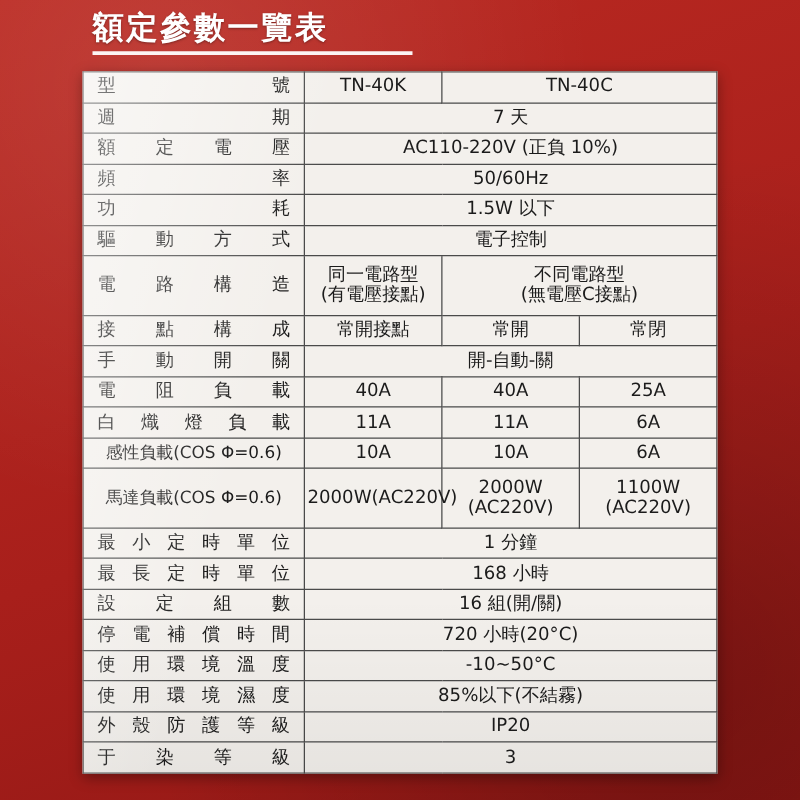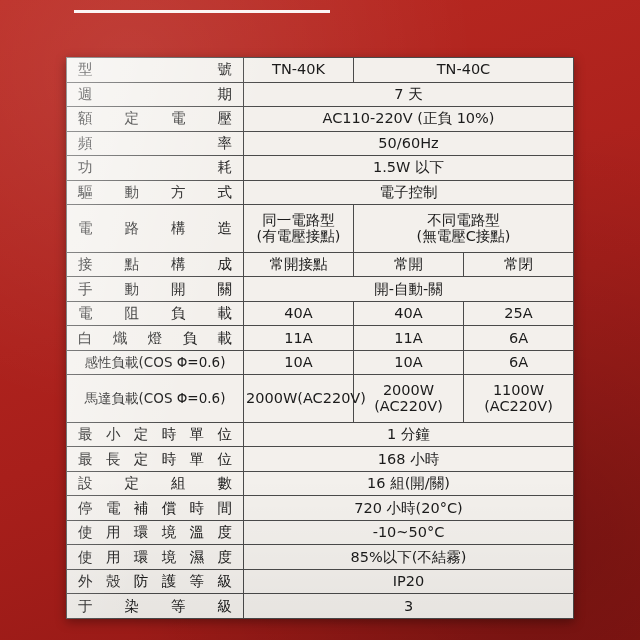--- a/index.html
+++ b/index.html
@@ -114,20 +114,21 @@
     line-height: 1.2;
     white-space: normal;
   }
 </style>
 </head>
 <body>
 
 <div id="page">
 
   <div class="title-wrap">
+    <div class="title">額定參數一覽表</div>
     <div class="title-underline"></div>
   </div>
 
   <div class="sheet">
     <table class="spec">
       <tbody id="spec-body">
           <tr>
             <td class="label">
               <span class="lbl-spread">
                 <span>型</span>

